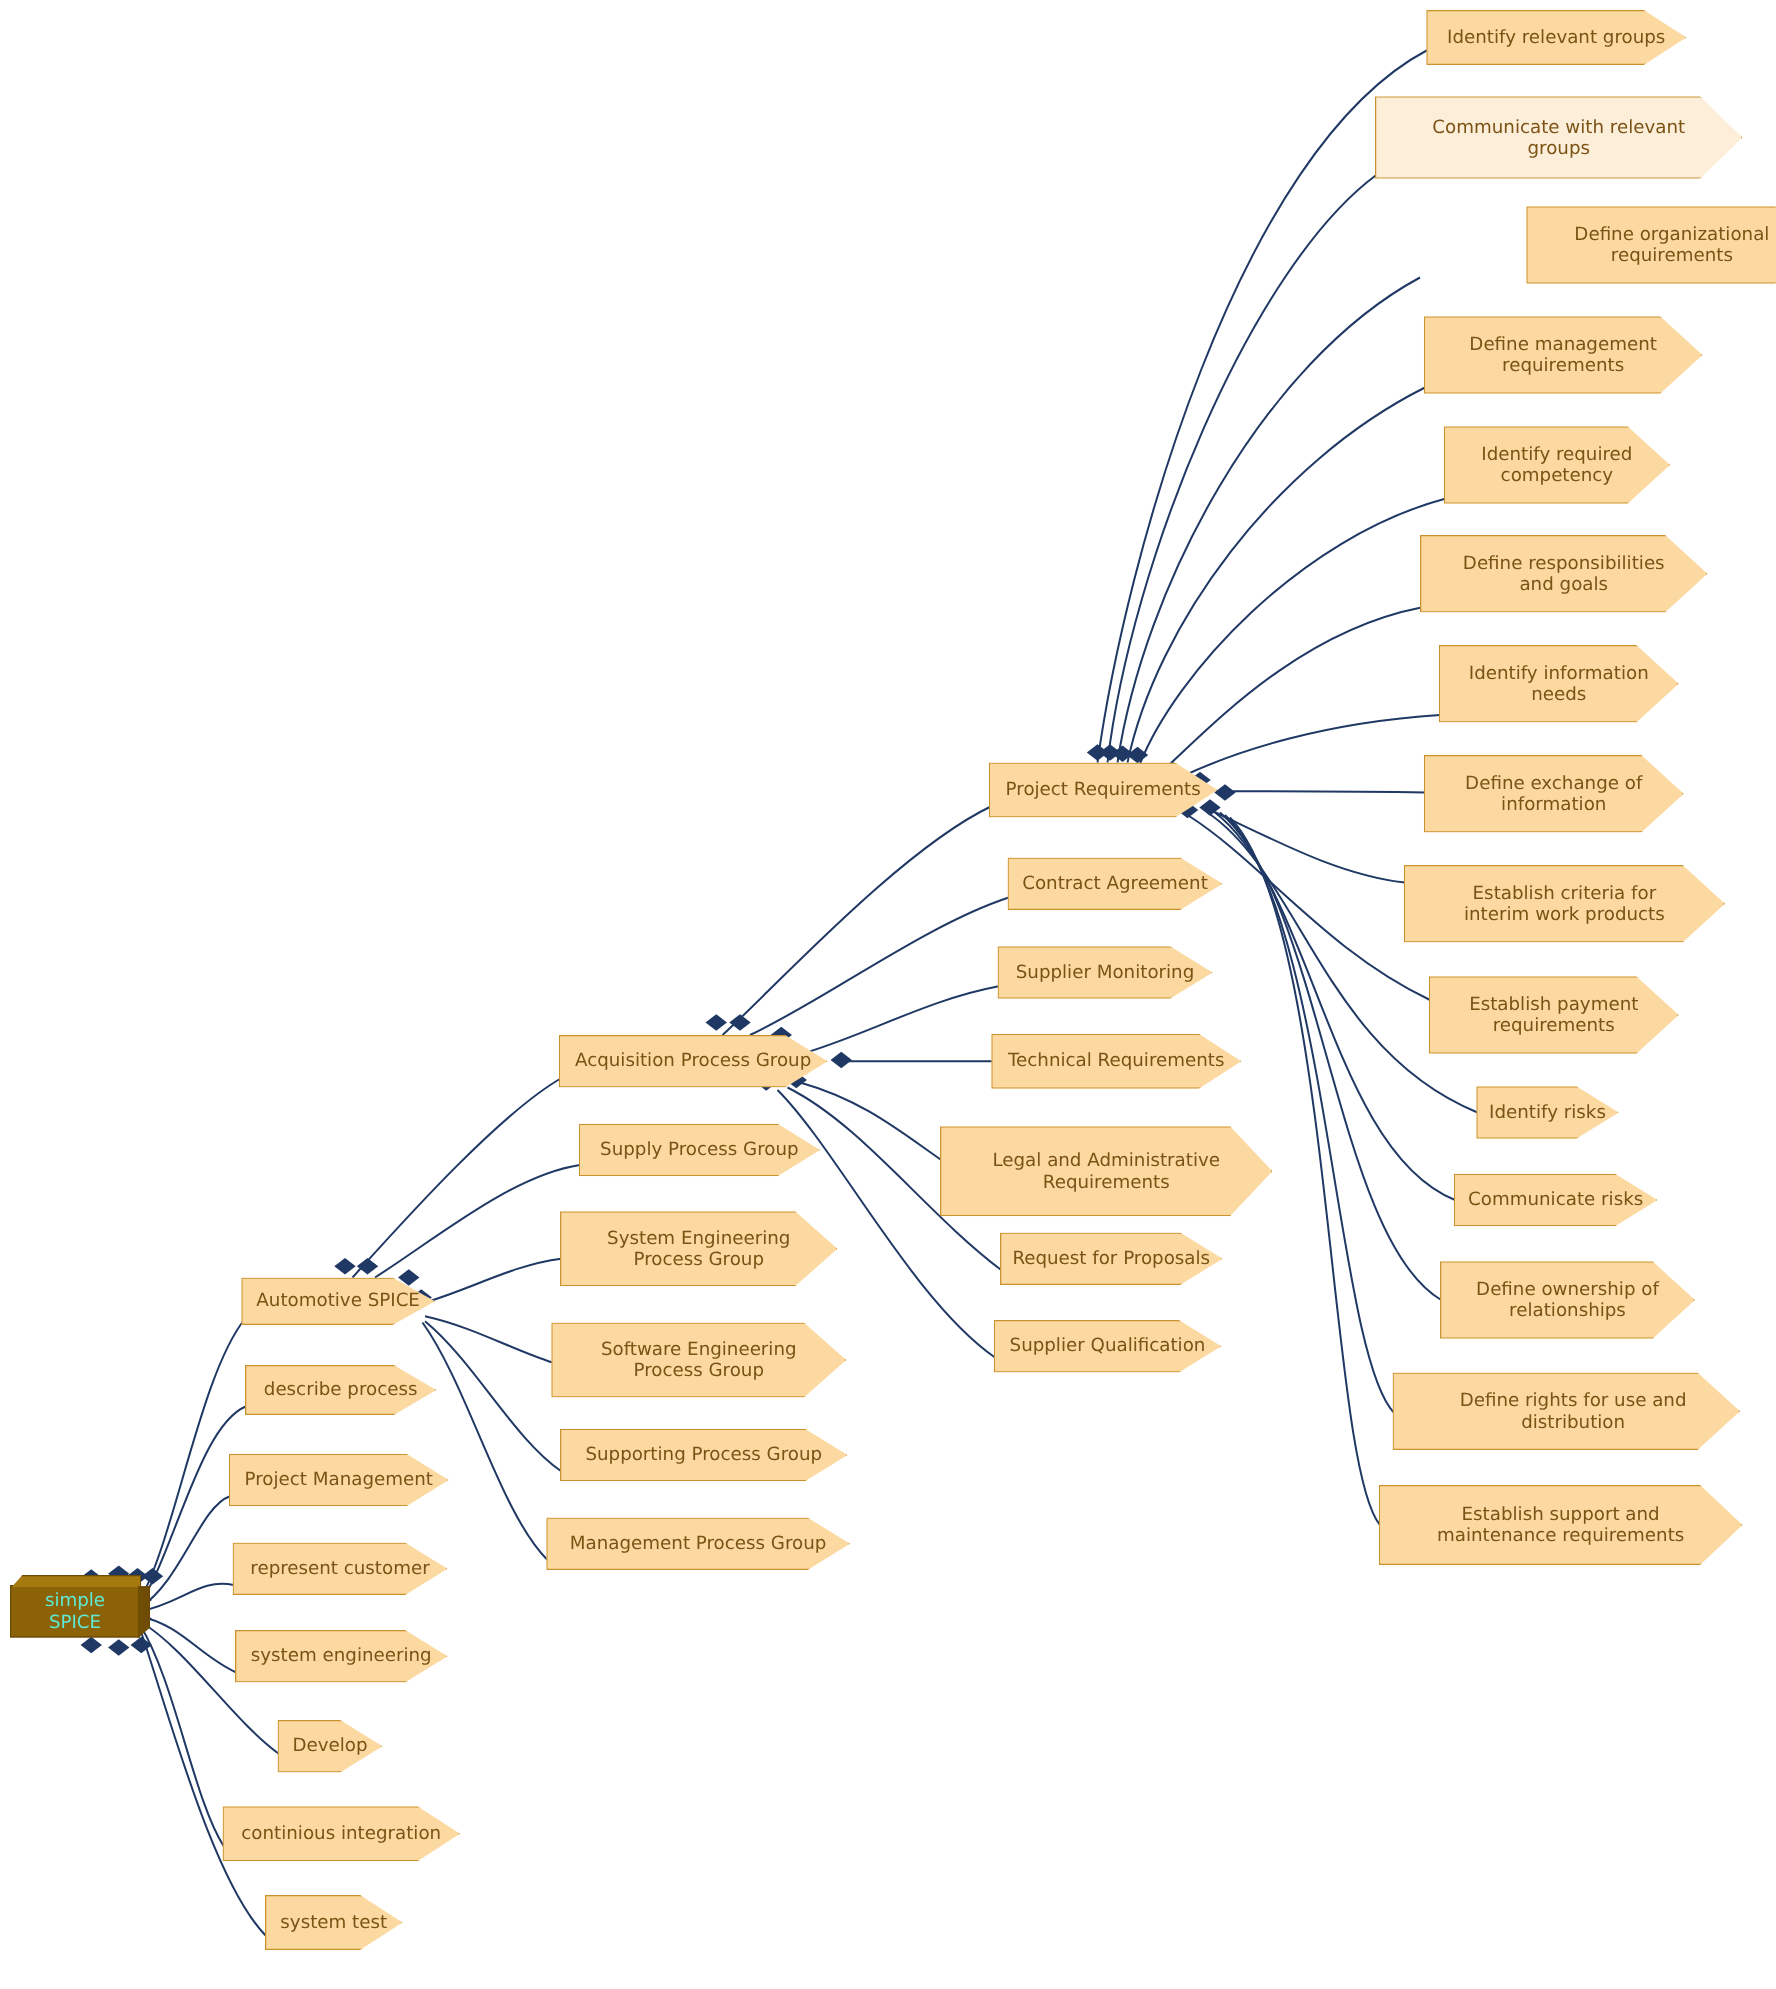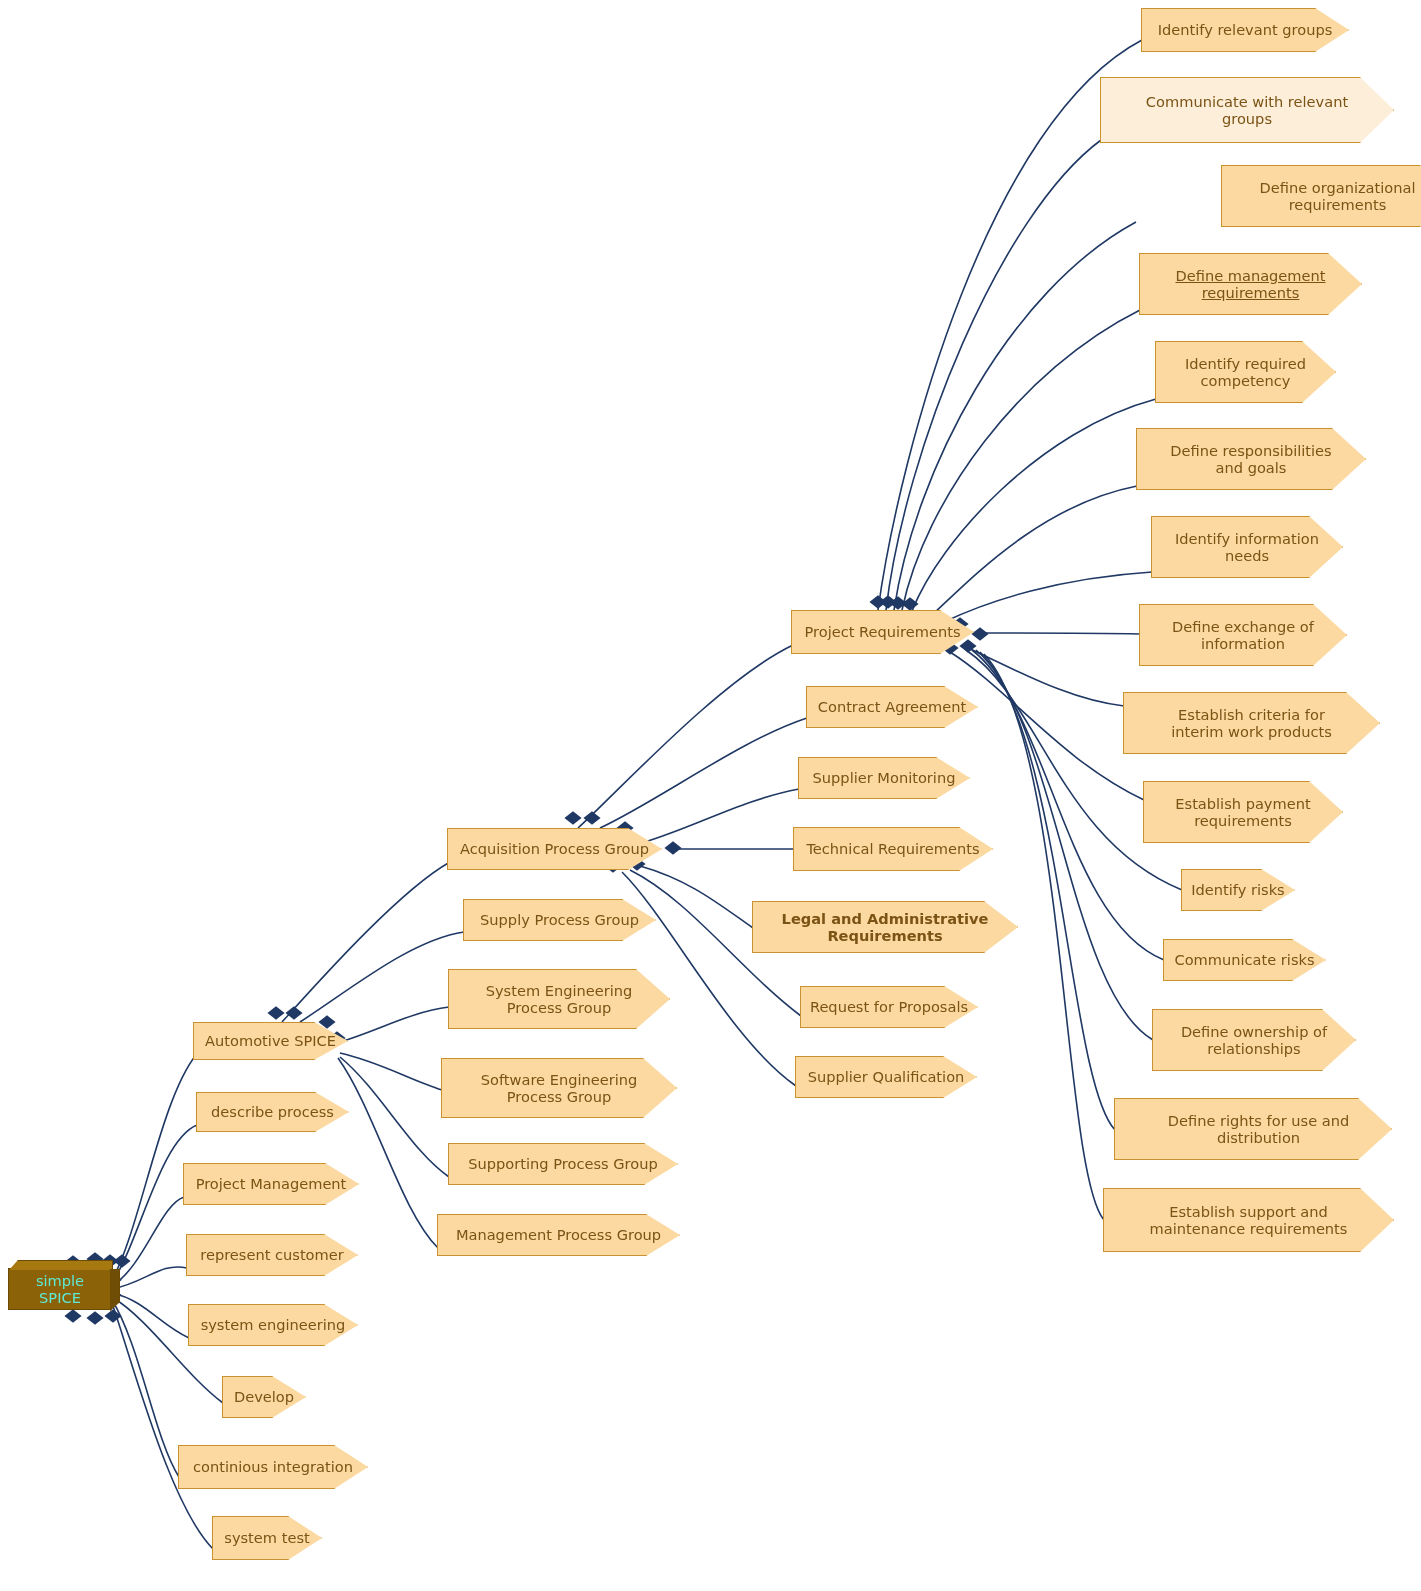--- a/index.html
+++ b/index.html
@@ -142,39 +142,39 @@
     </div>
     <div class="node arrow" style="left: 806px; top: 686px; width: 172px; height: 42px;">
       <div class="lbl">Contract Agreement</div>
     </div>
     <div class="node arrow" style="left: 798px; top: 757px; width: 172px; height: 42px;">
       <div class="lbl">Supplier Monitoring</div>
     </div>
     <div class="node arrow" style="left: 793px; top: 827px; width: 200px; height: 44px;">
       <div class="lbl">Technical Requirements</div>
     </div>
-    <div class="node arrow" style="left: 752px; top: 901px; width: 266px; height: 52px; font-weight: bold;">
+    <div class="node arrow" style="left: 752px; top: 901px; width: 266px; height: 72px;">
       <div class="lbl">Legal and Administrative<br>Requirements</div>
     </div>
     <div class="node arrow" style="left: 800px; top: 986px; width: 178px; height: 42px;">
       <div class="lbl">Request for Proposals</div>
     </div>
     <div class="node arrow" style="left: 795px; top: 1056px; width: 182px; height: 42px;">
       <div class="lbl">Supplier Qualification</div>
     </div>
     <div class="node arrow" style="left: 1141px; top: 8px; width: 208px; height: 44px;">
       <div class="lbl">Identify relevant groups</div>
     </div>
     <div class="node arrow hilite" style="left: 1100px; top: 77px; width: 294px; height: 66px;">
       <div class="lbl">Communicate with relevant<br>groups</div>
     </div>
     <div class="node arrow" style="left: 1197px; top: 165px; width: 233px; height: 62px; margin-left: 24px;">
       <div class="lbl">Define organizational<br>requirements</div>
     </div>
-    <div class="node arrow" style="left: 1139px; top: 253px; width: 223px; height: 62px; text-decoration: underline;">
+    <div class="node arrow" style="left: 1139px; top: 253px; width: 223px; height: 62px;">
       <div class="lbl">Define management<br>requirements</div>
     </div>
     <div class="node arrow" style="left: 1155px; top: 341px; width: 181px; height: 62px;">
       <div class="lbl">Identify required<br>competency</div>
     </div>
     <div class="node arrow" style="left: 1136px; top: 428px; width: 230px; height: 62px;">
       <div class="lbl">Define responsibilities<br>and goals</div>
     </div>
     <div class="node arrow" style="left: 1151px; top: 516px; width: 192px; height: 62px;">
       <div class="lbl">Identify information<br>needs</div>

